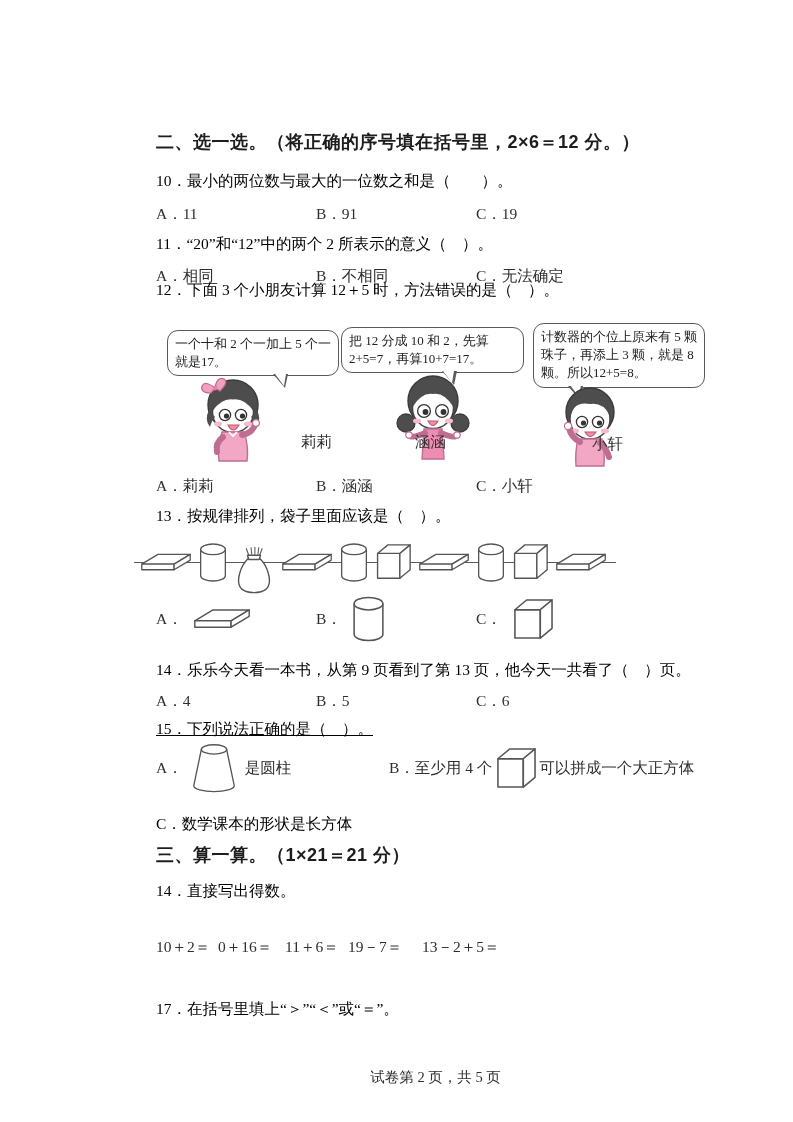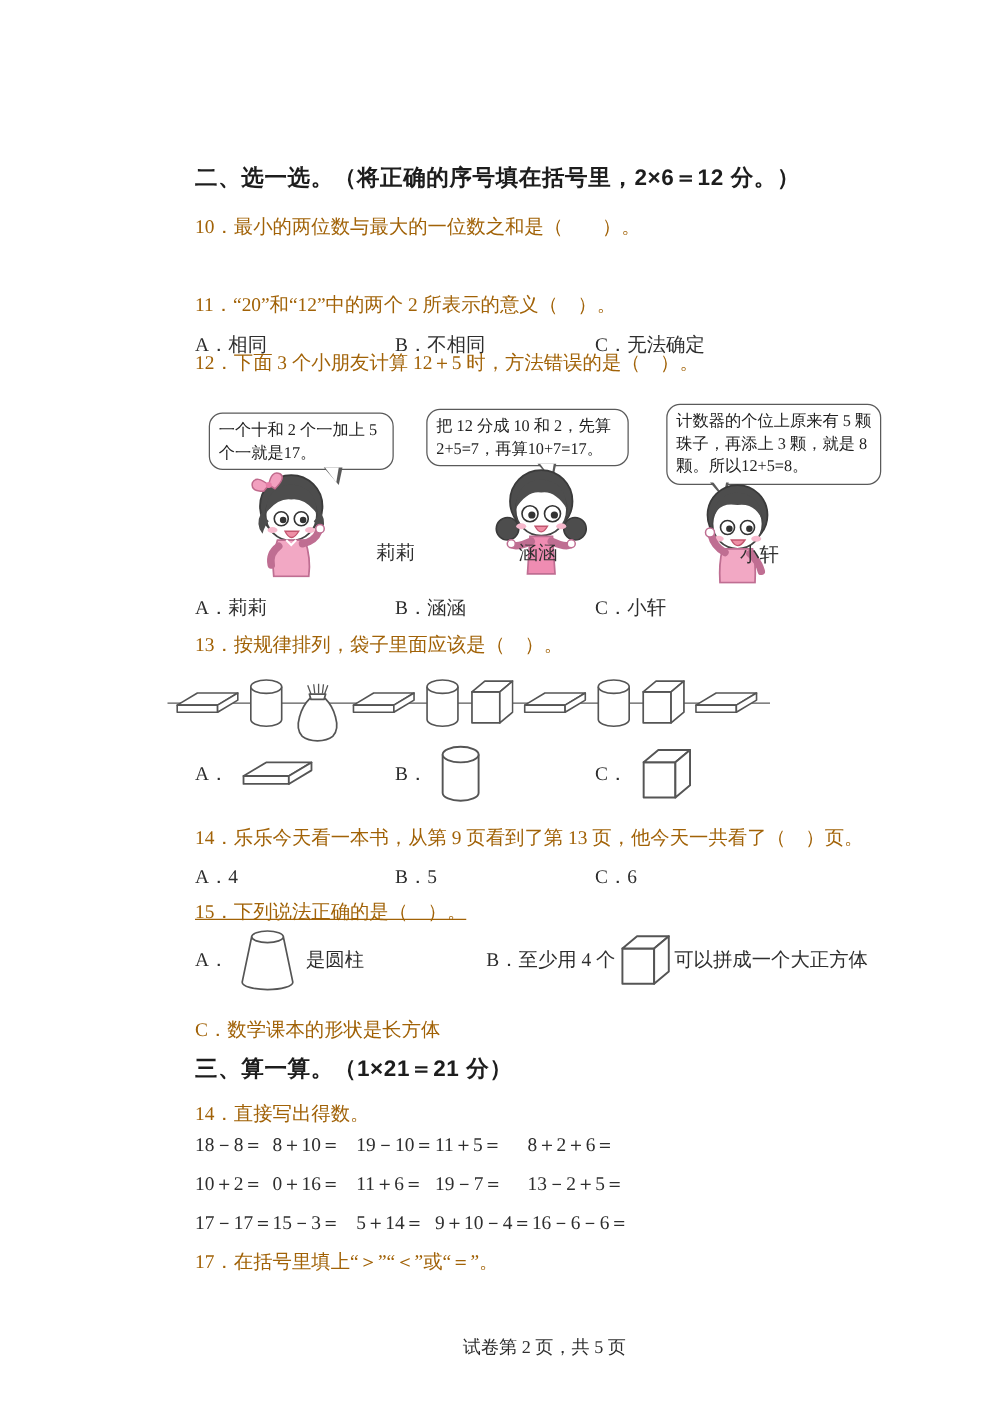--- a/index.html
+++ b/index.html
@@ -4,21 +4,21 @@
 <style>
   html,body{margin:0;padding:0;background:#ffffff;}
   .page{
     position:relative;width:793px;height:1122px;background:#ffffff;overflow:hidden;
     font-family:"Liberation Serif","DejaVu Serif",serif;color:#2e2e2e;margin-left:39px;
   }
   .sec-heading{
     position:absolute;left:117px;font-family:"Liberation Sans","DejaVu Sans",sans-serif;
     font-weight:bold;font-size:18px;color:#1d1d1d;white-space:nowrap;letter-spacing:.5px;
   }
-  .qtext{position:absolute;left:117px;font-size:15.5px;white-space:nowrap;color:#a16207;}
+  .qtext{position:absolute;left:117px;font-size:15.5px;white-space:nowrap;color:#000000;}
   .opt-row{position:absolute;left:117px;display:flex;font-size:15.5px;color:#2e2e2e;}
   .opt-row .opt{width:160px;white-space:nowrap;}
   .opt-row .opt:last-child{width:auto;}
 
   
   .bubble{
     position:absolute;background:#fff;border:1.4px solid #5a5a5a;border-radius:11px;
     padding:4px 7px;font-size:13px;line-height:1.4;color:#222;box-sizing:border-box;
   }
   .tail{position:absolute;bottom:-13px;width:0;height:0;border-style:solid;
@@ -103,35 +103,40 @@
       </g>
     </symbol>
   </defs>
 </svg>
 
 <div class="page">
 
   <div class="sec-heading" style="top:130px;">二、选一选。（将正确的序号填在括号里，2×6＝12 分。）</div>
 
   <div class="qtext" style="top:171px;">10．最小的两位数与最大的一位数之和是（　　）。</div>
+  <div class="opt-row" style="top:204px;">
+    <span class="opt">A．11</span>
+    <span class="opt">B．91</span>
+    <span class="opt">C．19</span>
+  </div>
 
   <div class="qtext" style="top:234px;">11．“20”和“12”中的两个 2 所表示的意义（　）。</div>
   <div class="opt-row" style="top:266px;">
     <span class="opt">A．相同</span>
     <span class="opt">B．不相同</span>
     <span class="opt">C．无法确定</span>
   </div>
 
   <div class="qtext" style="top:280px;">12．下面 3 个小朋友计算 12＋5 时，方法错误的是（　）。</div>
 
-  <div class="bubble" style="left:128px;top:330px;width:148px;">
+  <div class="bubble" style="left:128px;top:330px;width:172px;">
     <span>一个十和 2 个一加上 5 个一就是17。</span>
     <span class="tail" style="left:62%;"></span>
   </div>
-  <div class="bubble" style="left:302px;top:327px;width:162px;">
+  <div class="bubble" style="left:302px;top:327px;width:183px;">
     <span>把 12 分成 10 和 2，先算 2+5=7，再算10+7=17。</span>
     <span class="tail" style="left:55%;"></span>
   </div>
   <div class="bubble" style="left:494px;top:323px;width:172px;">
     <span>计数器的个位上原来有 5 颗珠子，再添上 3 颗，就是 8 颗。所以12+5=8。</span>
     <span class="tail" style="left:20%;"></span>
   </div>
 
   <svg class="kidsvg" style="left:138px;top:374px;" width="112" height="88" viewBox="0 0 110 88">
     <circle cx="55" cy="31" r="25" fill="#4d4d4d" stroke="#3a3a3a" stroke-width="1.4"></circle>
@@ -309,39 +314,25 @@
           </svg>
         </span>
       <span>可以拼成一个大正方体</span>
     </span>
   </div>
   <div class="qtext" style="top:814px;">C．数学课本的形状是长方体</div>
 
   <div class="sec-heading" style="top:843px;">三、算一算。（1×21＝21 分）</div>
 
   <div class="qtext" style="top:881px;">14．直接写出得数。</div>
-  <div class="calc-row" style="top:906px;">
-    <span>18－8＝</span>
-    <span>8＋10＝</span>
-    <span>19－10＝</span>
-    <span>11＋5＝</span>
-    <span>8＋2＋6＝</span>
-  </div>
   <div class="calc-row" style="top:937px;">
     <span>10＋2＝</span>
     <span>0＋16＝</span>
     <span>11＋6＝</span>
     <span>19－7＝</span>
     <span>13－2＋5＝</span>
   </div>
-  <div class="calc-row" style="top:968px;">
-    <span>17－17＝</span>
-    <span>15－3＝</span>
-    <span>5＋14＝</span>
-    <span>9＋10－4＝</span>
-    <span>16－6－6＝</span>
-  </div>
 
   <div class="qtext" style="top:999px;">17．在括号里填上“＞”“＜”或“＝”。</div>
 
   <div class="footer">试卷第 2 页，共 5 页</div>
 
 </div>
 
 </body></html>

